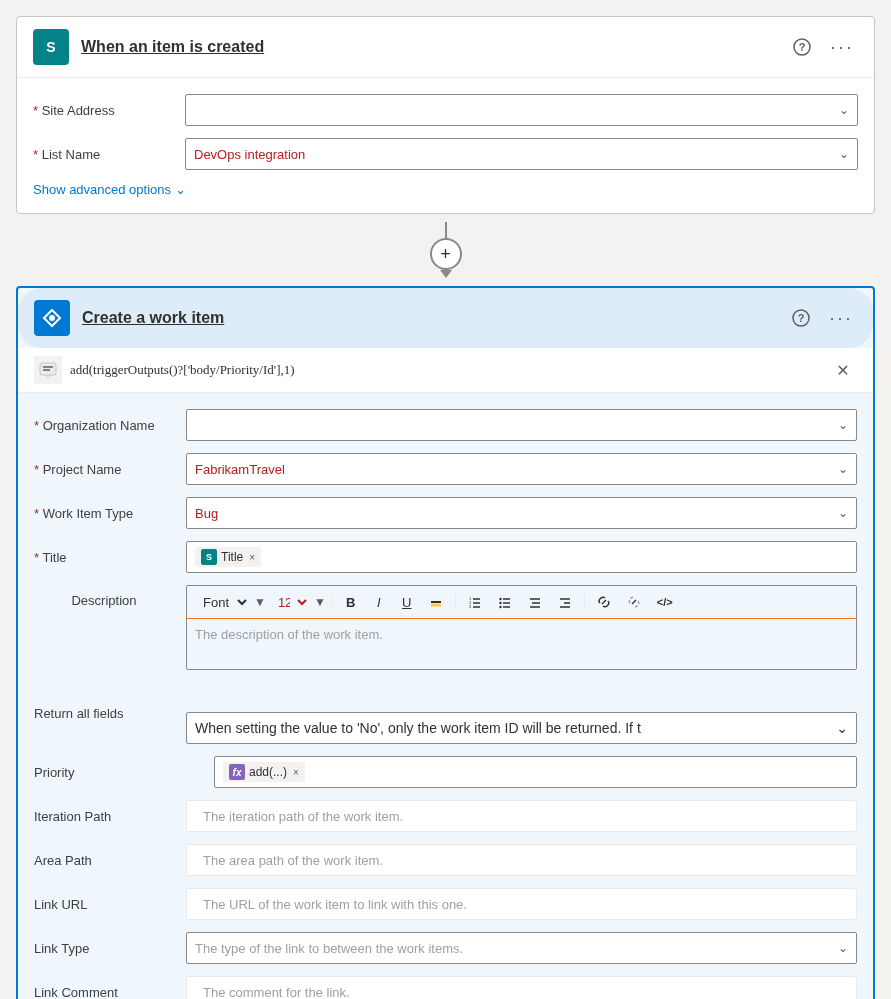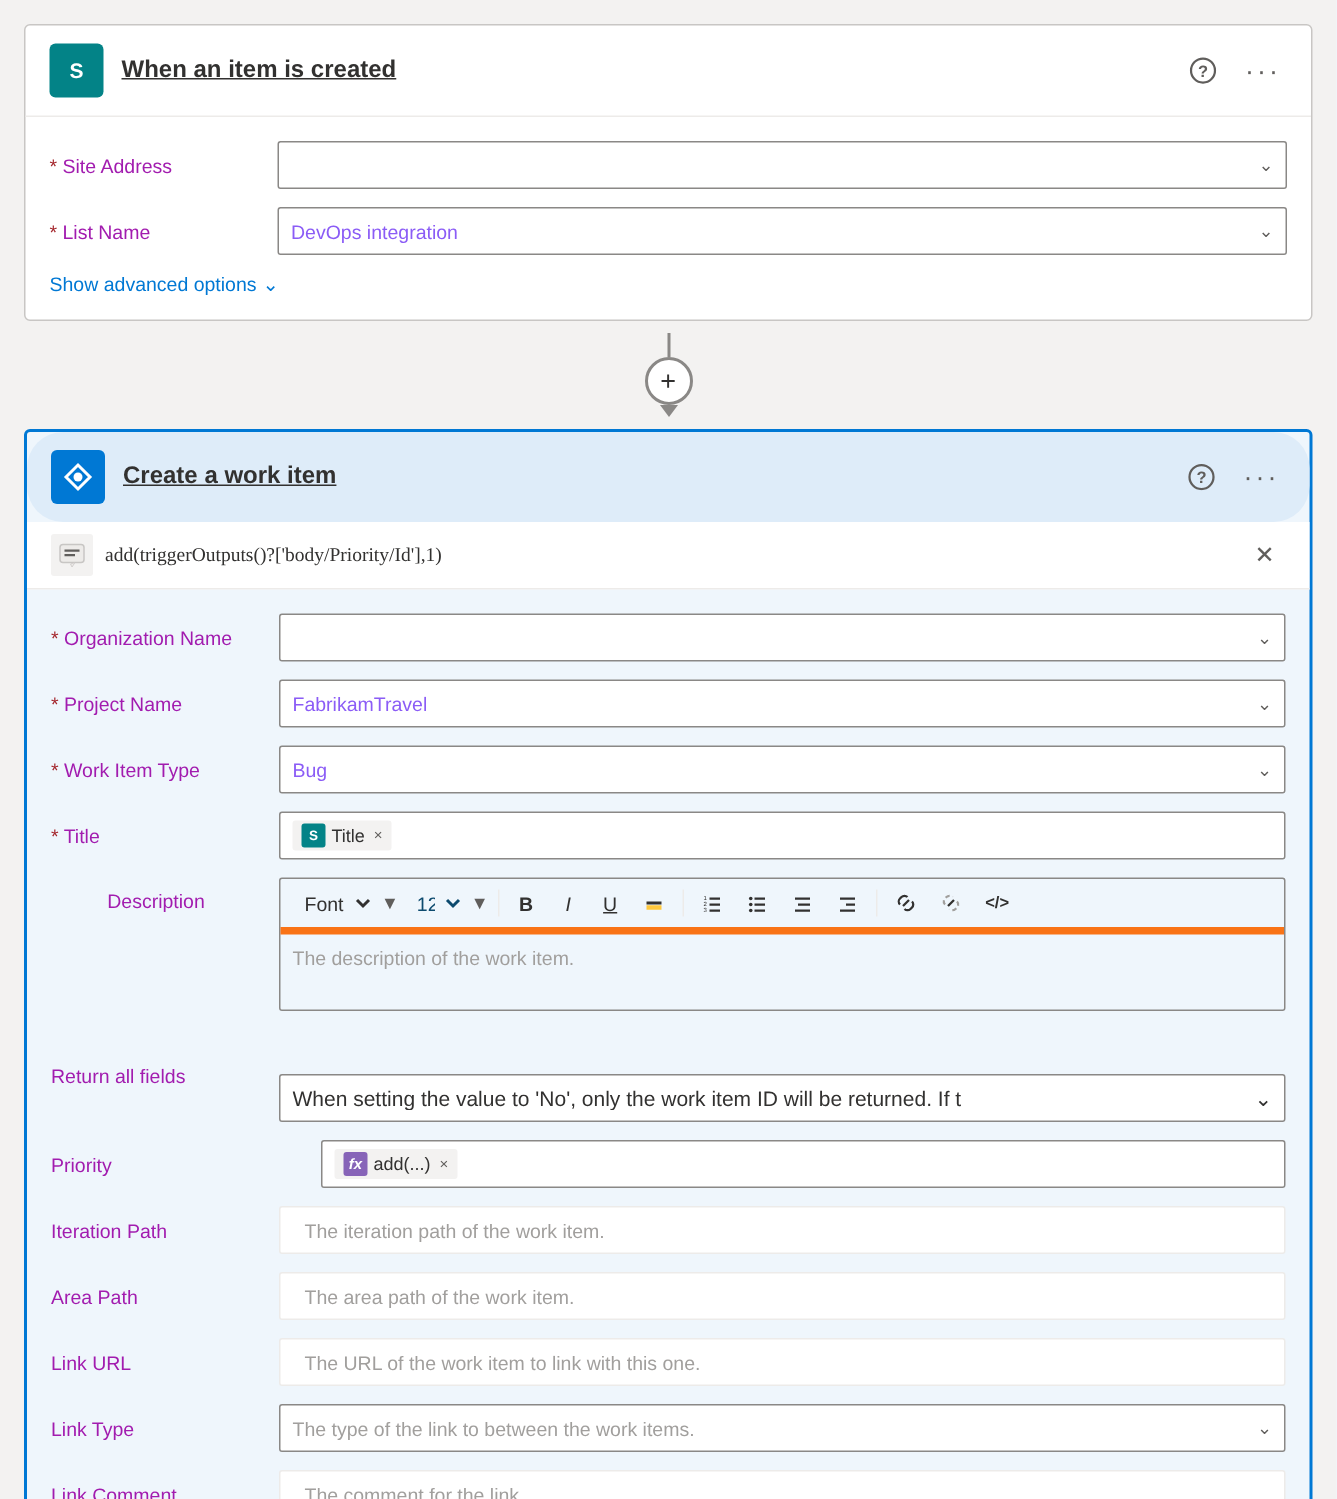--- a/index.html
+++ b/index.html
@@ -82,21 +82,21 @@
     
     .form-row {
       display: flex;
       align-items: center;
       margin-bottom: 12px;
       gap: 12px;
     }
 
     .form-label {
       min-width: 140px;
-      color: #a21caf;
+      color: #404040;
       font-size: 13px;
       flex-shrink: 0;
     }
 
     .form-label.required::before {
       content: '* ';
       color: #a4262c;
     }
 
     .form-control {
@@ -111,21 +111,21 @@
       background: #fff;
       cursor: pointer;
     }
 
     .form-control .dropdown-arrow {
       color: #605e5c;
       font-size: 12px;
     }
 
     .form-control .value-text {
-      color: #8b5cf6;
+      color: #b91c1c;
       font-size: 13px;
       text-align: center;
     }
 
     .form-control .placeholder-text {
       color: #a19f9d;
       font-size: 13px;
     }
 
     
@@ -284,21 +284,21 @@
     .desc-container {
       flex: 1;
       border: 1px solid #8a8886;
       border-radius: 2px;
     }
 
     .desc-toolbar {
       display: flex;
       align-items: center;
       padding: 4px 8px;
-      border-bottom: 5px solid #f97316;
+      border-bottom: 1px solid #f97316;
       gap: 4px;
       flex-wrap: wrap;
     }
 
     .toolbar-btn {
       padding: 2px 6px;
       border: none;
       background: transparent;
       cursor: pointer;
       font-size: 13px;
@@ -321,21 +321,21 @@
       cursor: pointer;
       color: #323130;
       padding: 2px 4px;
     }
 
     .font-size-select {
       border: none;
       background: transparent;
       font-size: 13px;
       cursor: pointer;
-      color: #0c4a6e;
+      color: #b91c1c;
       padding: 2px 4px;
       width: 40px;
     }
 
     .toolbar-divider {
       width: 1px;
       height: 18px;
       background: #edebe9;
       margin: 0 2px;
     }

